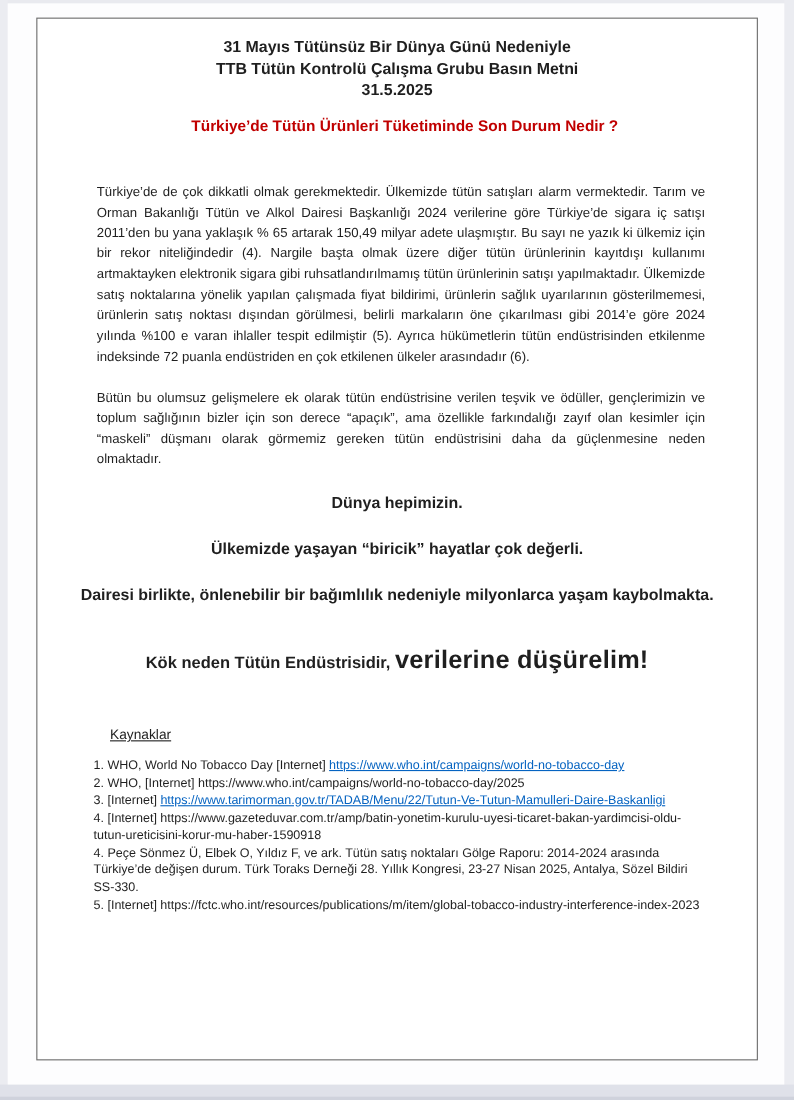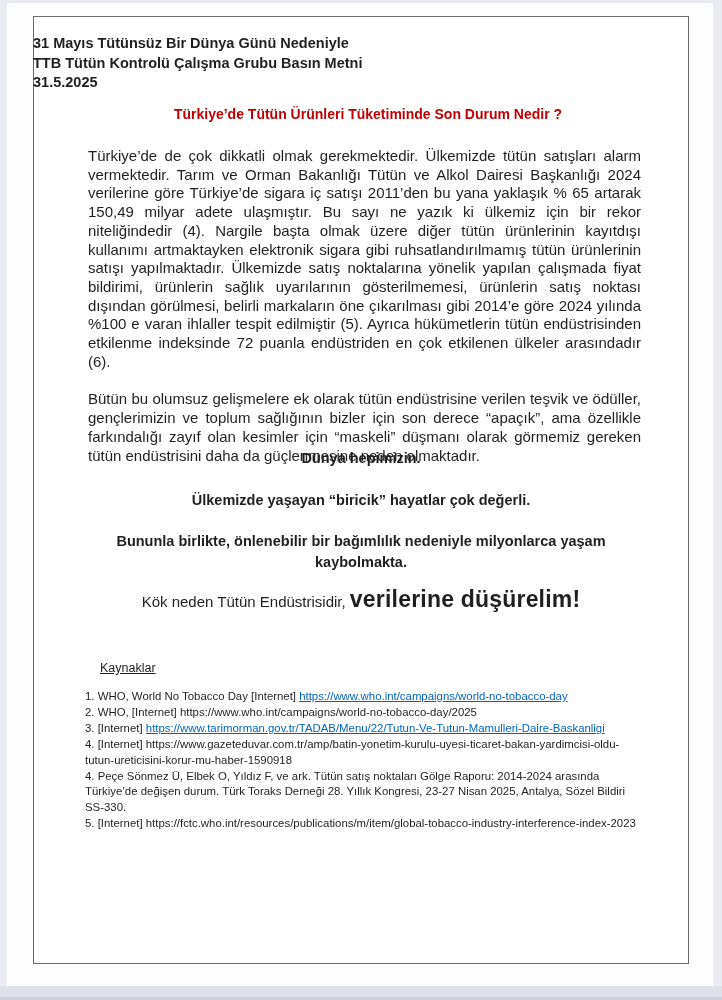--- a/index.html
+++ b/index.html
@@ -12,38 +12,38 @@
   .edge-top    { left:0; top:0; width:722px; height:3px; background:#e9eaef; }
   .edge-left   { left:0; top:0; width:7px; height:1000px; background:#ebecf1; }
   .edge-right  { right:0; top:0; width:9px; height:1000px; background:#ebecf1; }
   .edge-bottom { left:0; bottom:0; width:722px; height:14px; background:#dfe1e9; border-bottom:3px solid #cfd2dc; box-sizing:border-box; }
   .doc-border {
     position:absolute; left:33px; top:16px; width:656px; height:948px;
     border:1.5px solid #6a6a6a; box-sizing:border-box; background:#ffffff;
   }
   .title-block {
     position:absolute; top:34px; left:33px; width:656px;
-    text-align:left; font-weight:bold; font-size:14.5px; line-height:19.5px;
+    text-align:center; font-weight:bold; font-size:14.5px; line-height:19.5px;
   }
   .red-heading {
     position:absolute; top:106px; left:88px; width:560px;
     font-weight:bold; font-size:14px; color:#c00000;text-align:center;
   }
   .body-text {
-    position:absolute; top:147px; left:88px; width:553px;
-    font-size:15px; line-height:18.7px; text-align:justify;
+    position:absolute; top:165px; left:88px; width:553px;
+    font-size:12px; line-height:18.7px; text-align:justify;
   }
   .body-text p { margin:0 0 19px 0; }
   .statement {
     position:absolute; left:33px; width:656px; text-align:center;
     font-weight:bold; font-size:14.5px; line-height:21px;
   }
   .statement-wrap { left:71px; width:580px; }
   .slogan { position:absolute; top:586px; left:33px; width:656px; text-align:center; }
-  .slogan-prefix { font-weight:normal; font-size:15px; }
+  .slogan-prefix { font-weight:bold; font-size:15px; }
   .slogan-big { font-weight:bold; font-size:23px; letter-spacing:0.2px; }
   .refs-heading {
     position:absolute; top:661px; left:88px;
     font-size:12.5px; text-decoration:underline;margin-left:12px;
   }
   .refs {
     position:absolute; top:689px; left:85px; width:562px;
     font-size:11.4px; line-height:15.9px;
   }
   .ref { margin:0; }
@@ -67,21 +67,21 @@
 
   <div class="red-heading">Türkiye’de Tütün Ürünleri Tüketiminde Son Durum Nedir ?</div>
 
   <div class="body-text">
     <p>Türkiye’de de çok dikkatli olmak gerekmektedir. Ülkemizde tütün satışları alarm vermektedir. Tarım ve Orman Bakanlığı Tütün ve Alkol Dairesi Başkanlığı 2024 verilerine göre Türkiye’de sigara iç satışı 2011’den bu yana yaklaşık % 65 artarak 150,49 milyar adete ulaşmıştır. Bu sayı ne yazık ki ülkemiz için bir rekor niteliğindedir (4). Nargile başta olmak üzere diğer tütün ürünlerinin kayıtdışı kullanımı artmaktayken elektronik sigara gibi ruhsatlandırılmamış tütün ürünlerinin satışı yapılmaktadır. Ülkemizde satış noktalarına yönelik yapılan çalışmada fiyat bildirimi, ürünlerin sağlık uyarılarının gösterilmemesi, ürünlerin satış noktası dışından görülmesi, belirli markaların öne çıkarılması gibi 2014’e göre 2024 yılında %100 e varan ihlaller tespit edilmiştir (5). Ayrıca hükümetlerin tütün endüstrisinden etkilenme indeksinde 72 puanla endüstriden en çok etkilenen ülkeler arasındadır (6).</p>
     <p>Bütün bu olumsuz gelişmelere ek olarak tütün endüstrisine verilen teşvik ve ödüller, gençlerimizin ve toplum sağlığının bizler için son derece “apaçık”, ama özellikle farkındalığı zayıf olan kesimler için “maskeli” düşmanı olarak görmemiz gereken tütün endüstrisini daha da güçlenmesine neden olmaktadır.</p>
   </div>
 
   <div class="statement" style="top:448px">Dünya hepimizin.</div>
   <div class="statement" style="top:490px">Ülkemizde yaşayan “biricik” hayatlar çok değerli.</div>
-  <div class="statement statement-wrap" style="top:531px">Bununla birlikte, önlenebilir bir bağımlılık nedeniyle milyonlarca yaşam kaybolmakta.</div>
+  <div class="statement statement-wrap" style="top:531px">Dairesi birlikte, önlenebilir bir bağımlılık nedeniyle milyonlarca yaşam kaybolmakta.</div>
 
   <div class="slogan"><span class="slogan-prefix">Kök neden Tütün Endüstrisidir, </span><span class="slogan-big">verilerine düşürelim!</span></div>
 
   <div class="refs-heading">Kaynaklar</div>
 
   <div class="refs">
     <div class="ref"><span>1. WHO, World No Tobacco Day [Internet] </span><a class="ref-link">https://www.who.int/campaigns/world-no-tobacco-day</a></div>
     <div class="ref"><span>2. WHO, [Internet] https://www.who.int/campaigns/world-no-tobacco-day/2025</span></div>
     <div class="ref"><span>3. [Internet] </span><a class="ref-link">https://www.tarimorman.gov.tr/TADAB/Menu/22/Tutun-Ve-Tutun-Mamulleri-Daire-Baskanligi</a></div>
     <div class="ref"><span>4. [Internet] https://www.gazeteduvar.com.tr/amp/batin-yonetim-kurulu-uyesi-ticaret-bakan-yardimcisi-oldu-tutun-ureticisini-korur-mu-haber-1590918</span></div>

